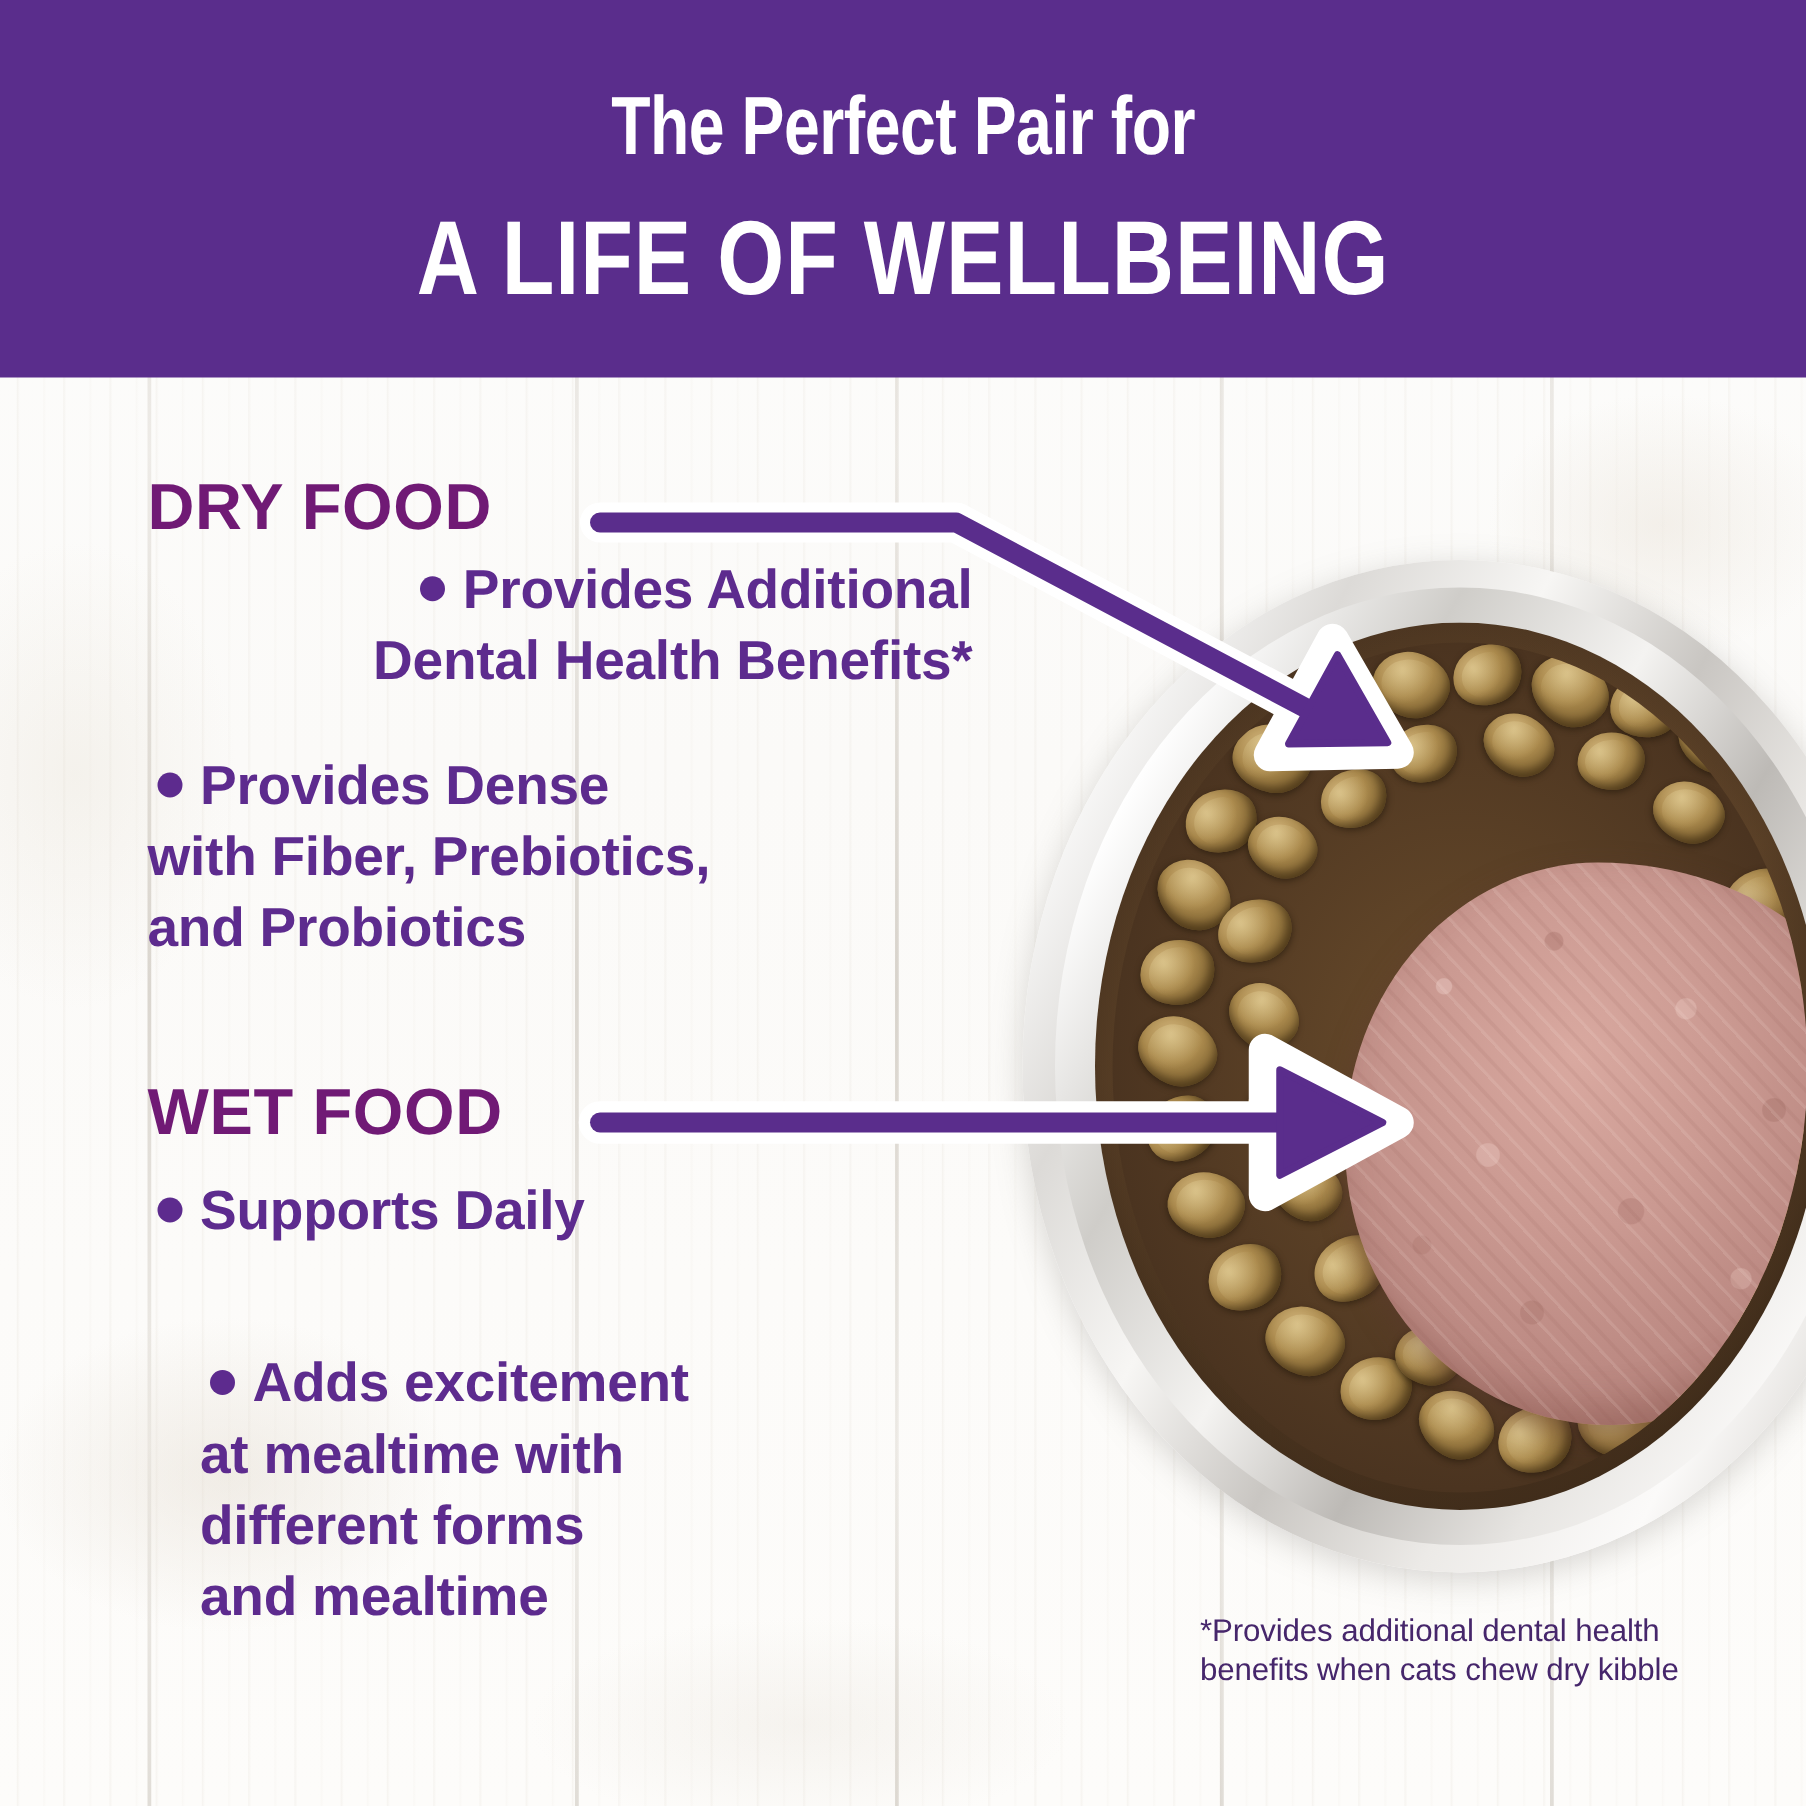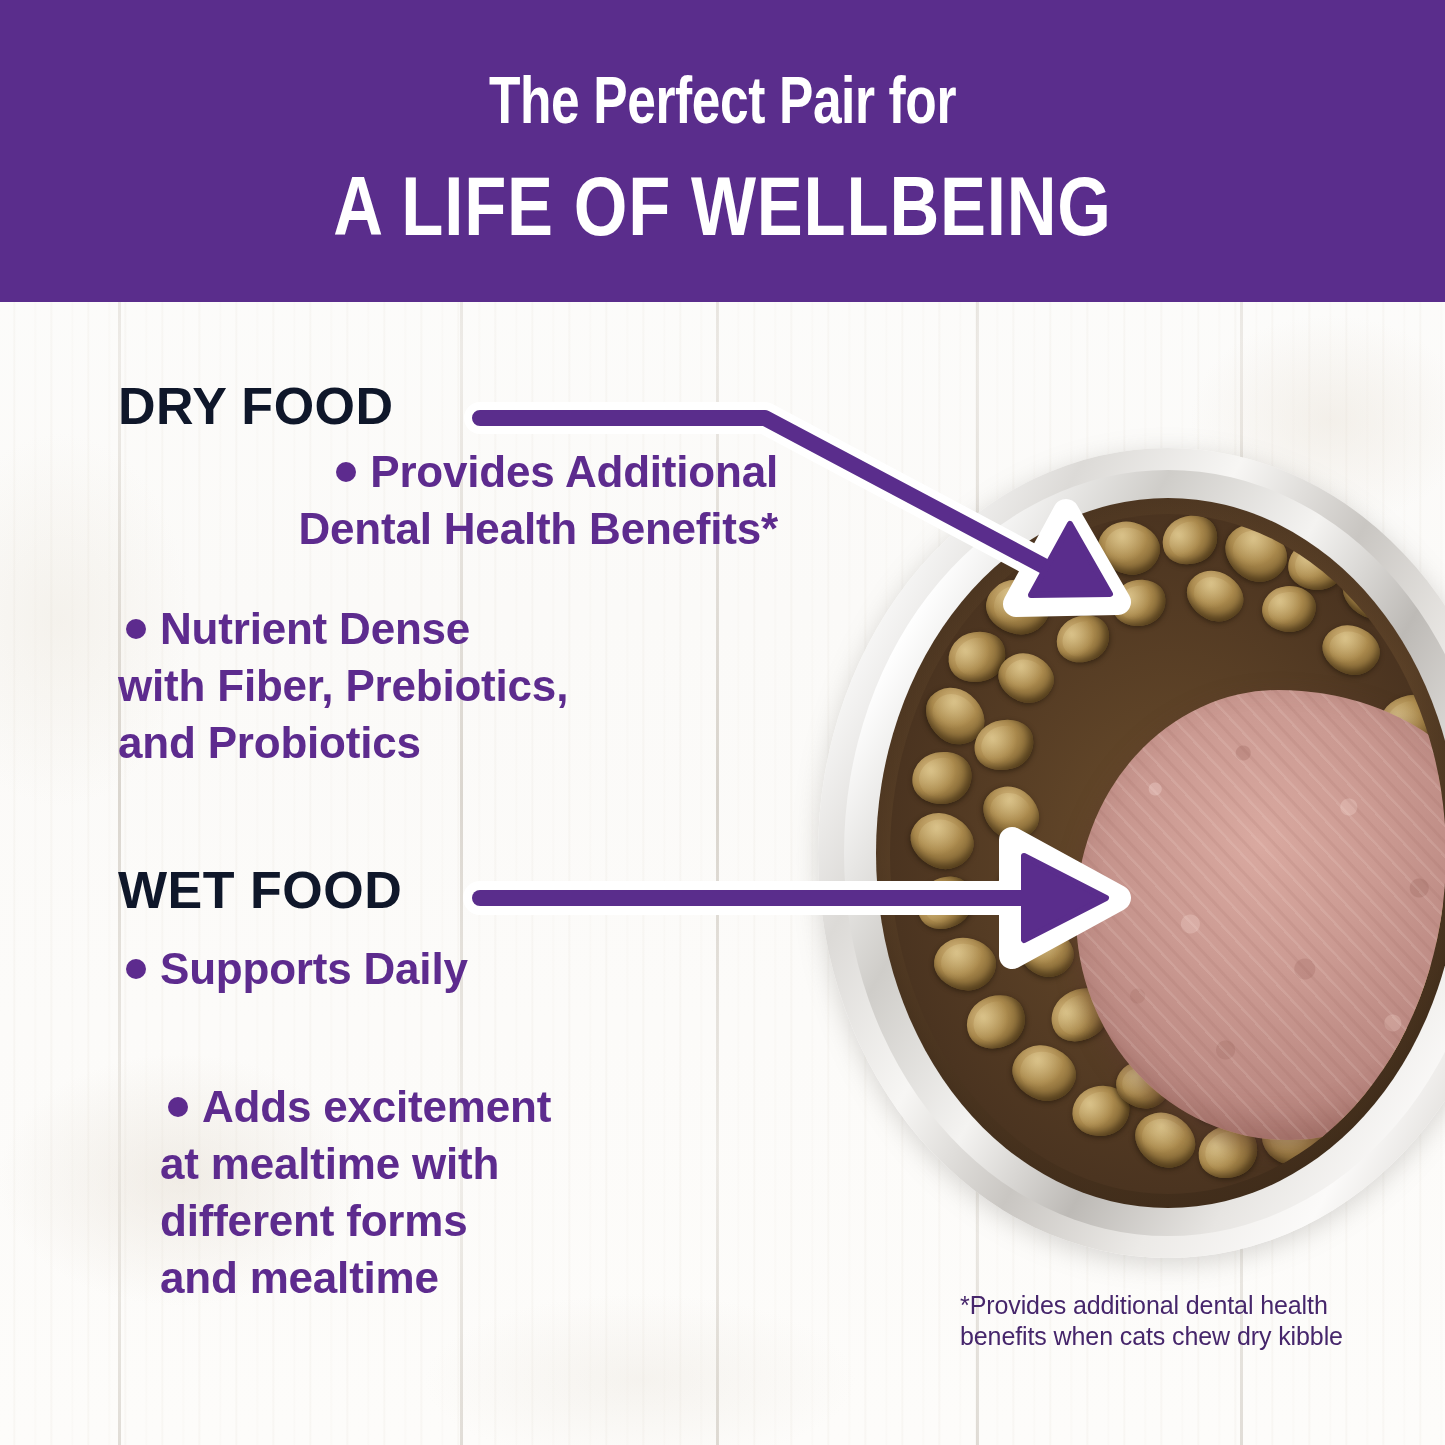--- a/index.html
+++ b/index.html
@@ -224,21 +224,21 @@
   .text-col {
     position: absolute;
     left: 0; top: 0;
     width: 820px;
     height: 1445px;
     z-index: 5;
   }
   .section-title {
     position: absolute;
     left: 118px;
-    color: #0f172a;
+    color: #701a75;
     font-family: "Liberation Sans Narrow", "Liberation Sans", sans-serif;
     font-weight: bold;
     font-size: 52px;
     line-height: 56px;
     letter-spacing: 0.5px;
     white-space: nowrap;
   }
   .title-dry { top: 378px; }
   .title-wet { top: 862px; }
 
@@ -372,21 +372,21 @@
   <div class="text-col">
 
     <div class="section-title title-dry">DRY FOOD</div>
 
     <div class="bullet-block b-dry-1">
       <span class="bdot"></span><span>Provides Additional</span><br>
       <span>Dental Health Benefits*</span>
     </div>
 
     <div class="bullet-block b-dry-2">
-      <span class="bdot"></span><span>Nutrient Dense</span><br>
+      <span class="bdot"></span><span>Provides Dense</span><br>
       <span>with Fiber, Prebiotics,</span><br>
       <span>and Probiotics</span>
     </div>
 
     <div class="section-title title-wet">WET FOOD</div>
 
     <div class="bullet-block b-wet-1">
       <span class="bdot"></span><span>Supports Daily</span><br>
     </div>
 

